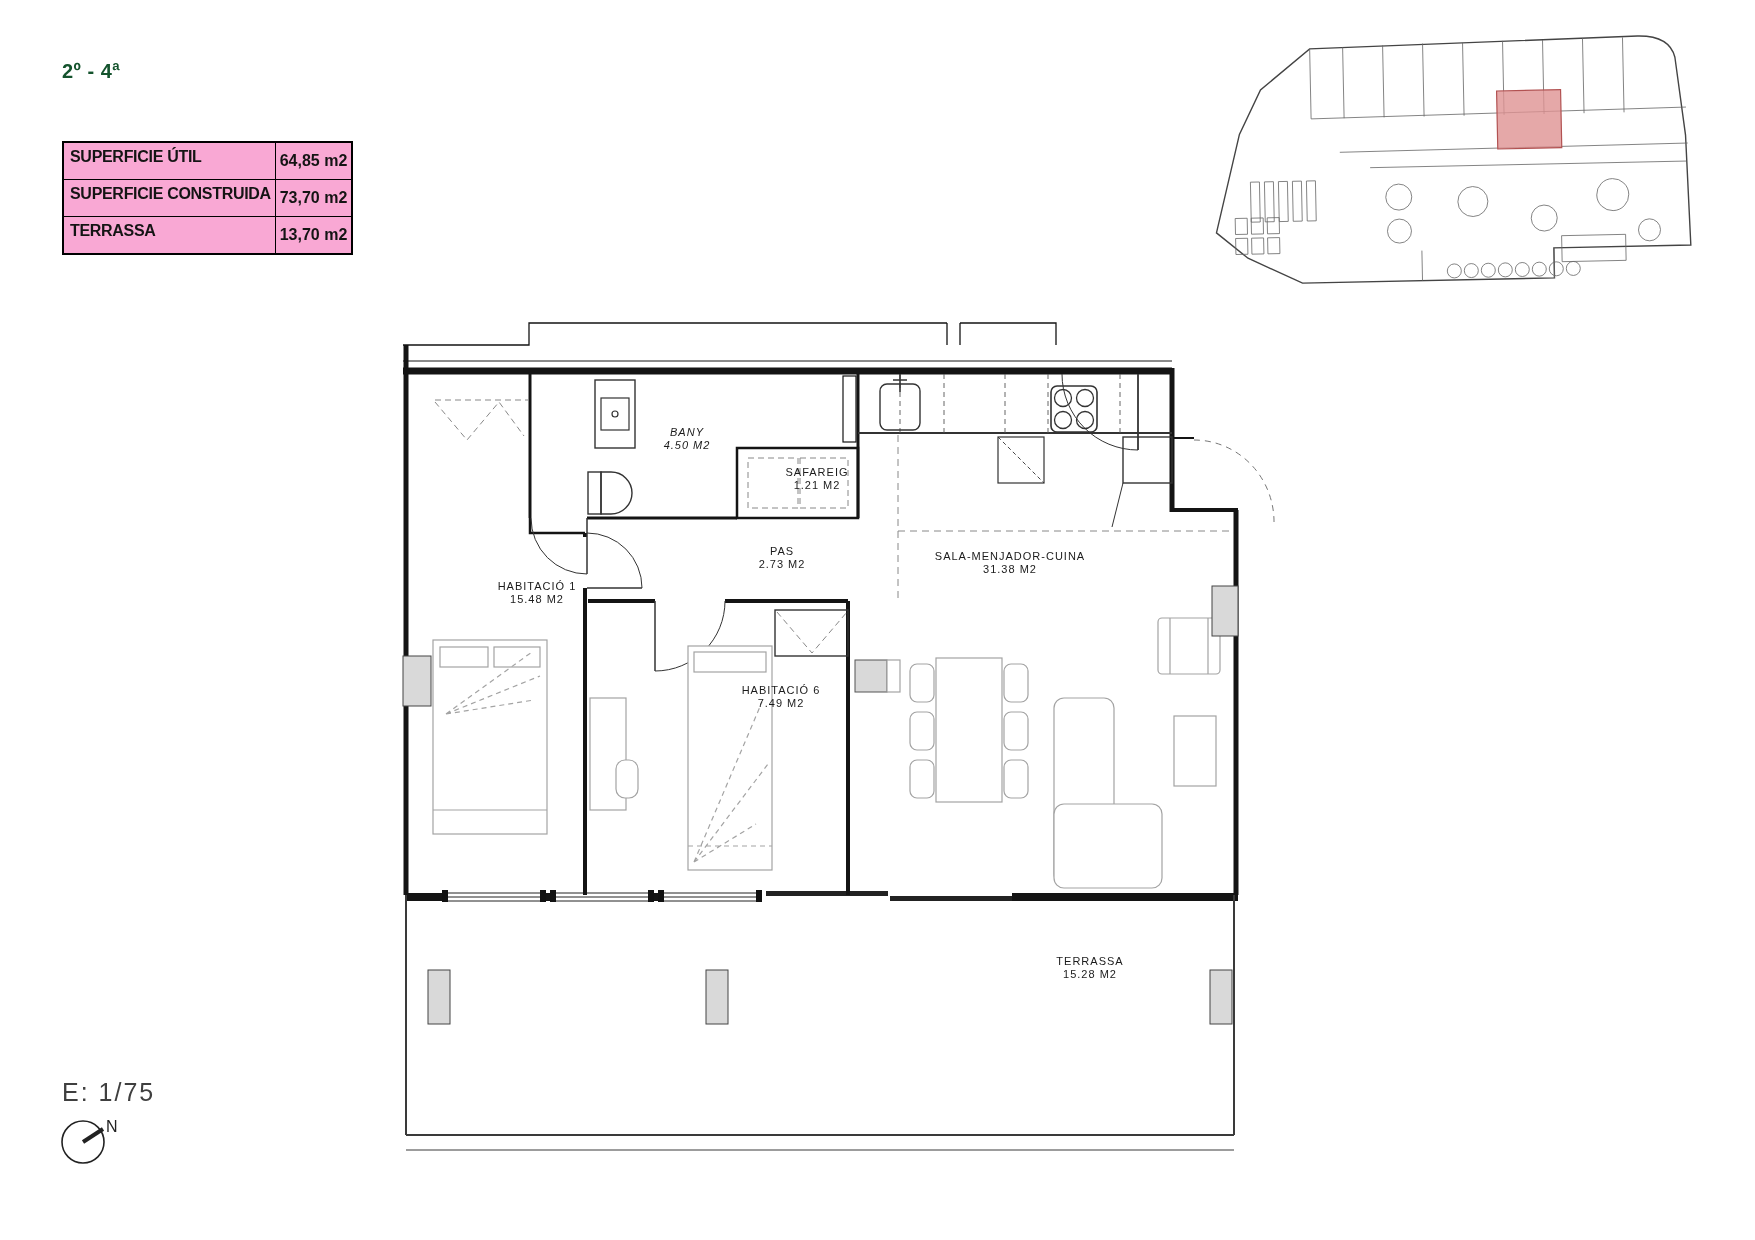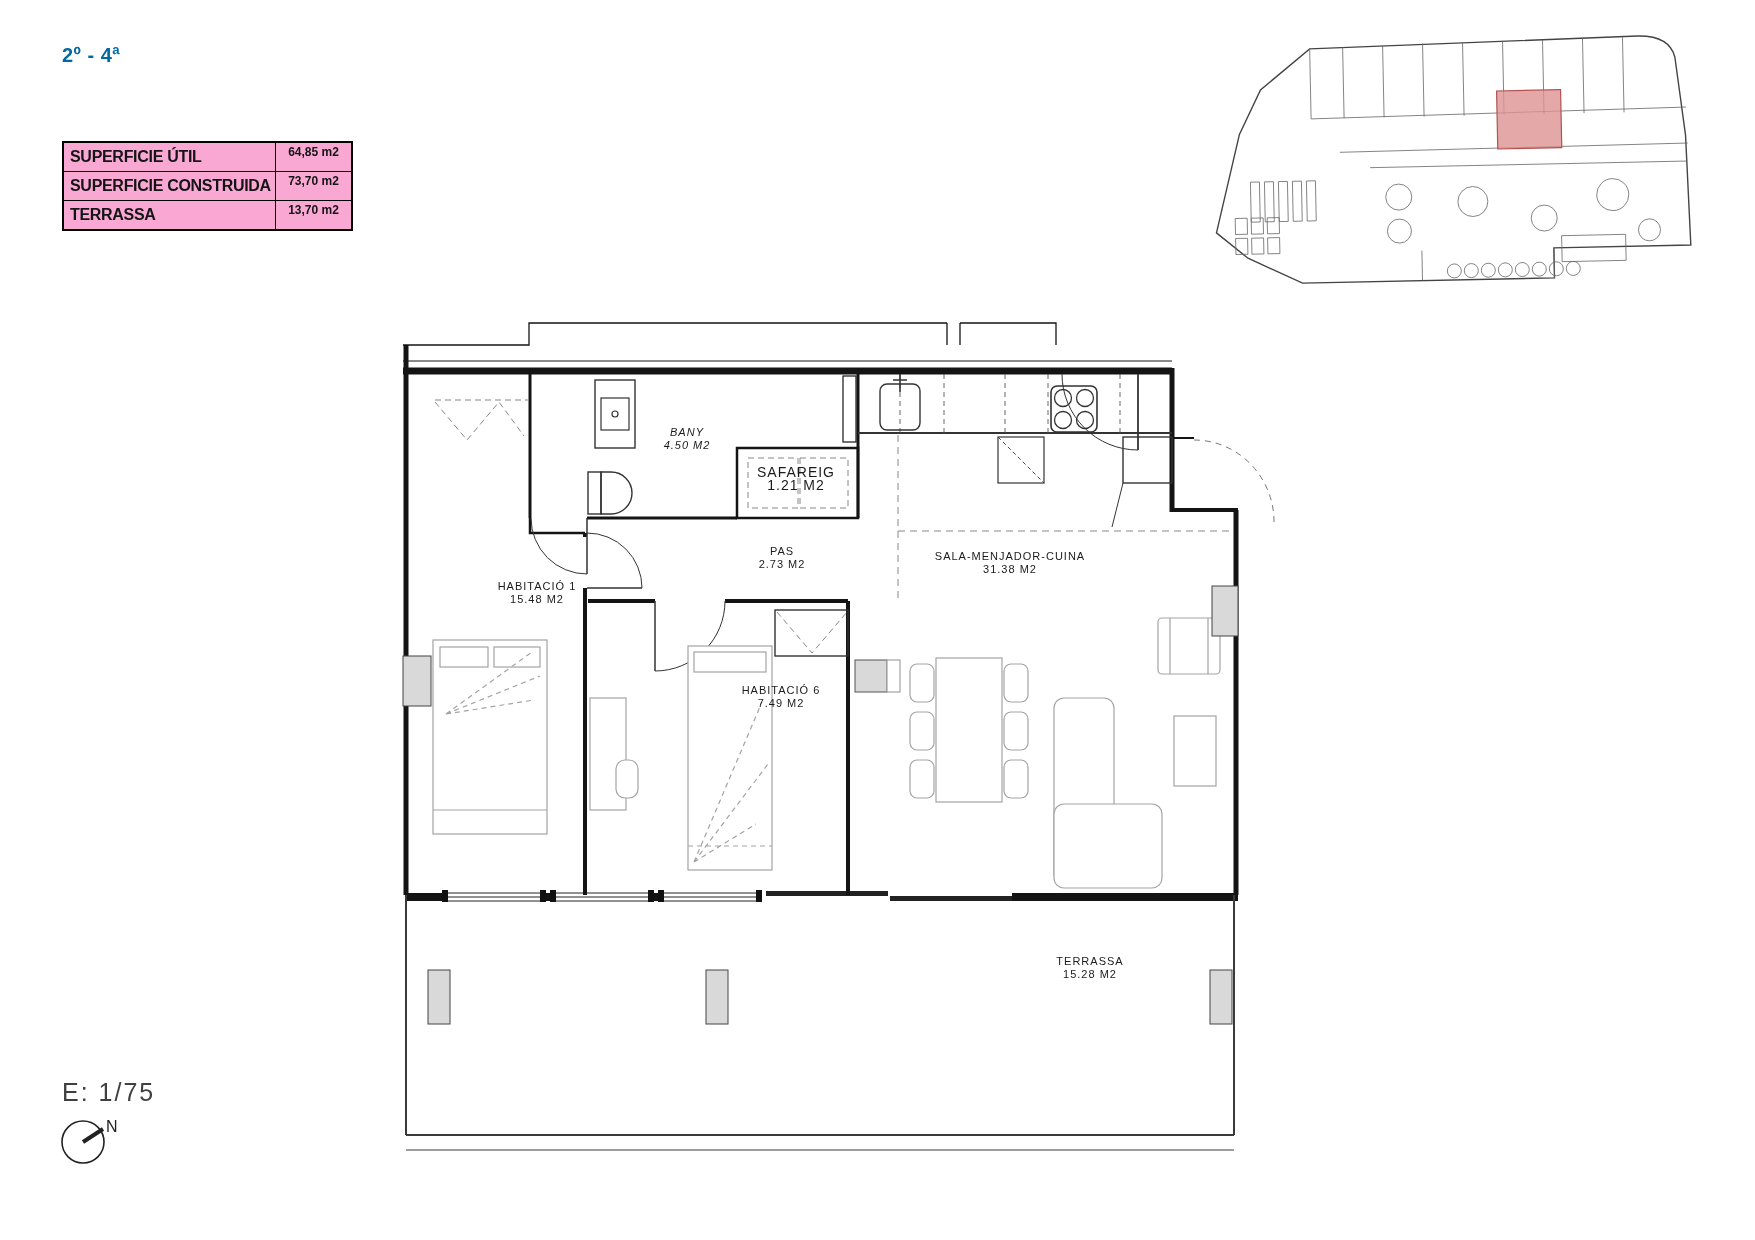--- a/index.html
+++ b/index.html
@@ -1,27 +1,27 @@
 <!DOCTYPE html>
 <html><head>
 <meta charset="utf-8">
 <style>
   html,body{margin:0;padding:0;background:#ffffff;}
   body{width:1755px;height:1240px;position:relative;overflow:hidden;
        font-family:"Liberation Sans",sans-serif;color:#141414;}
   .plan-svg{position:absolute;left:0;top:0;width:1755px;height:1240px;}
   .doc-header{position:absolute;left:62px;top:40px;}
   .doc-title{font-size:27px;letter-spacing:2px;color:#3f3f3f;font-weight:400;}
-  .doc-subtitle{font-size:20px;font-weight:bold;color:#0369a1;margin-top:4px;letter-spacing:.5px;}
+  .doc-subtitle{font-size:20px;font-weight:bold;color:#14532d;margin-top:20px;letter-spacing:.5px;}
   .areas-table{position:absolute;left:62px;top:141px;width:287px;border:2px solid #000;background:#f9a8d4;}
   .areas-row{display:flex;border-top:1.5px solid #000;}
   .areas-row:first-child{border-top:none;}
   .areas-label{width:202px;border-right:1.5px solid #000;font-weight:bold;font-size:16px;
                padding:5px 3px 5px 6px;letter-spacing:-0.3px;white-space:nowrap;overflow:hidden;}
-  .areas-value{flex:1;text-align:center;font-weight:bold;font-size:12px;padding:2px 1px;white-space:nowrap;}
+  .areas-value{flex:1;text-align:center;font-weight:bold;font-size:16px;padding:9px 1px;white-space:nowrap;}
   .room-label{position:absolute;transform:translateX(-50%);text-align:center;
               font-size:11px;letter-spacing:1px;color:#1b1b1b;line-height:13px;white-space:nowrap;}
   .room-label span{display:block;}
 </style>
 </head>
 <body>
 
 <svg class="plan-svg" viewBox="0 0 1755 1240">
 
   <g stroke="#141414" fill="none">
@@ -264,21 +264,21 @@
   <div class="areas-row">
     <div class="areas-label">TERRASSA</div>
     <div class="areas-value">13,70 m2</div>
   </div>
 </div>
 
 <div class="room-label" style="left:687px;top:426px;font-style:italic;">
   <span>BANY</span>
   <span>4.50 M2</span>
 </div>
-<div class="room-label" style="left:796px;top:466px;font-size:14px;">
+<div class="room-label" style="left:817px;top:466px;font-size:11px;">
   <span>SAFAREIG</span>
   <span>1.21 M2</span>
 </div>
 <div class="room-label" style="left:782px;top:545px;">
   <span>PAS</span>
   <span>2.73 M2</span>
 </div>
 <div class="room-label" style="left:537px;top:580px;">
   <span>HABITACIÓ 1</span>
   <span>15.48 M2</span>

